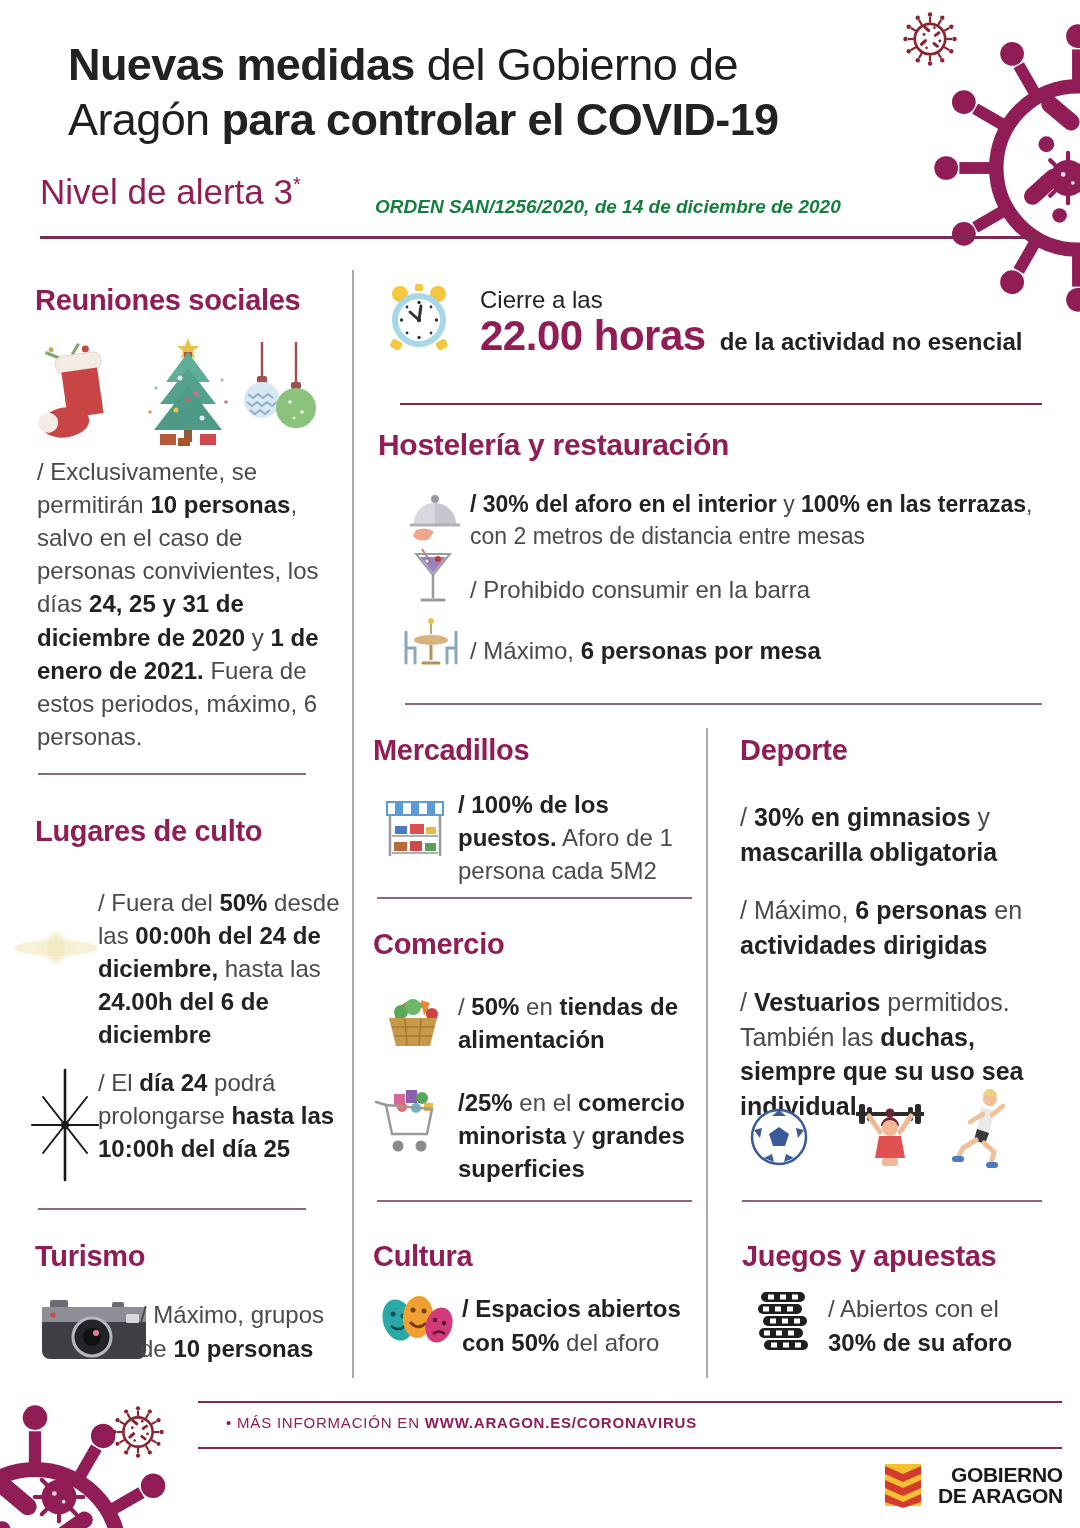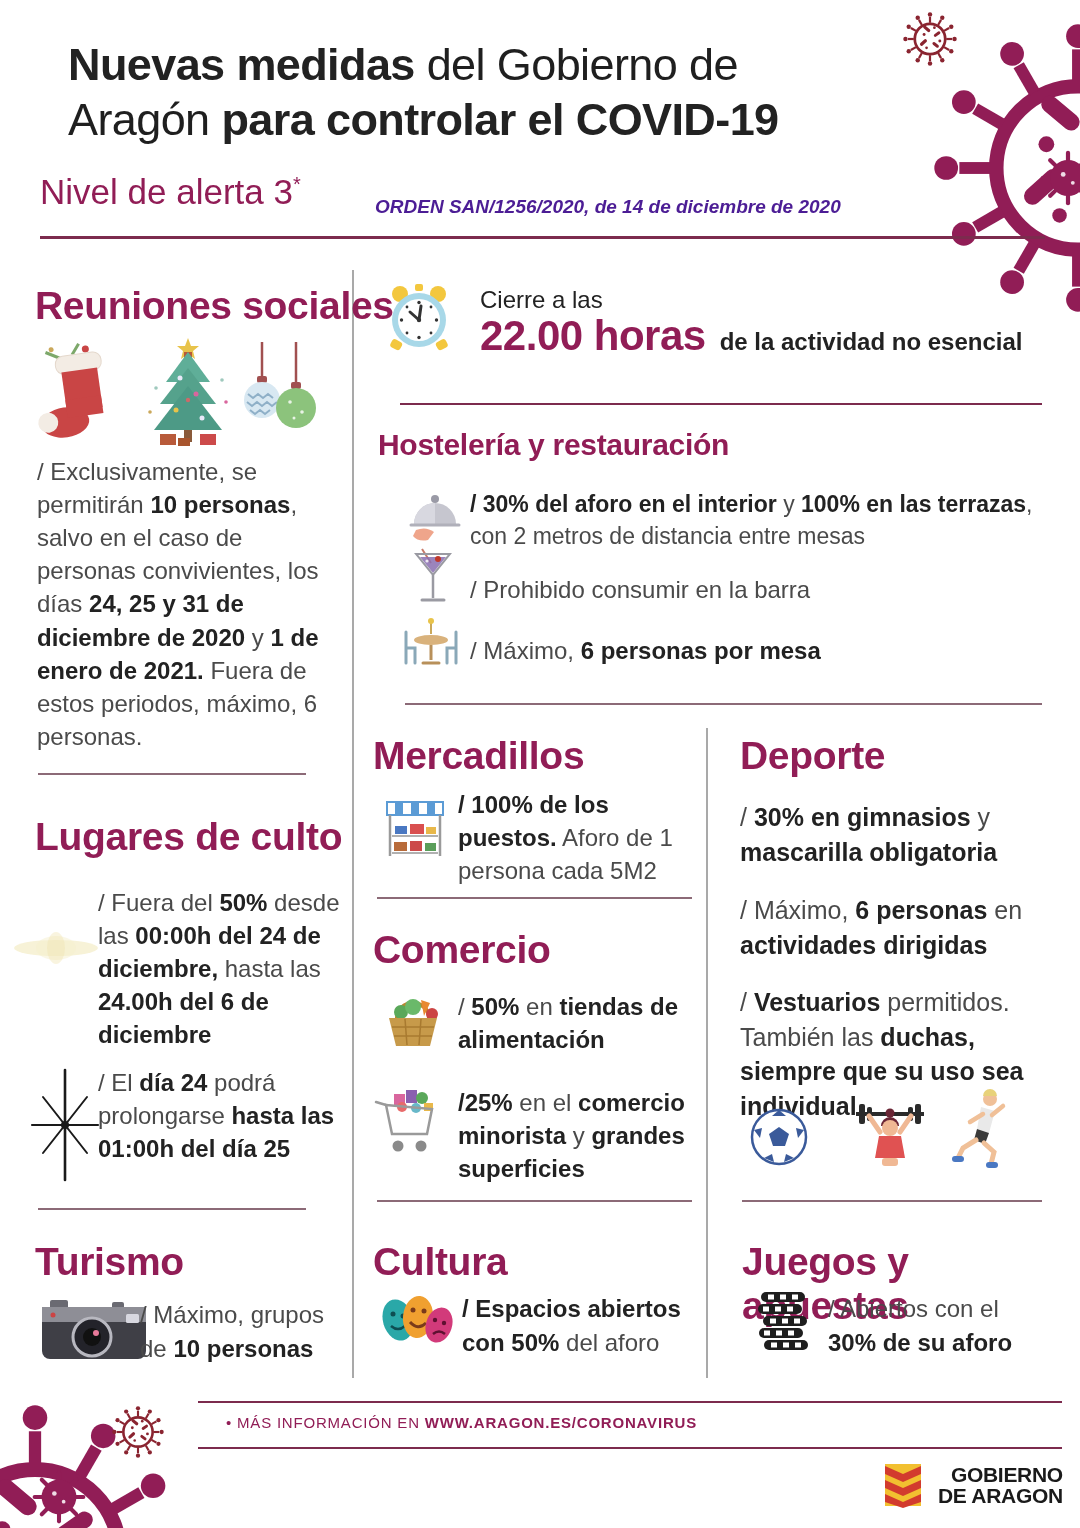--- a/index.html
+++ b/index.html
@@ -18,21 +18,21 @@
     background:#ffffff;overflow:hidden;
     font-family:"Liberation Sans", sans-serif;
   }
   .abs{position:absolute;}
   .rt{color:var(--body);}
   .rt .b{font-weight:700;color:var(--bold);}
   .c-accent{color:var(--accent);}
   .c-dark{color:var(--dark);}
   .title{font-size:45px;line-height:1.22;letter-spacing:-0.6px;font-weight:400;margin-left:28px;}
   .title .b{font-weight:800;}
-  .h-sec{color:var(--accent);font-weight:800;letter-spacing:-0.3px;font-size:39px;}
+  .h-sec{color:var(--accent);font-weight:800;letter-spacing:-0.3px;font-size:29px;}
   .body-txt{font-size:24px;line-height:1.38;}
   .hr{background:var(--rule-soft);height:1.5px;}
   .hr-strong{background:var(--rule);height:3px;}
   .vr{background:var(--divider);width:2px;}
   .footer-info{font-size:15px;letter-spacing:0.8px;color:var(--accent);}
   .footer-info .lnk{font-weight:700;}
   .logo-text{font-size:21px;font-weight:800;line-height:1.02;letter-spacing:-0.3px;color:#1a1a1a;}
   .ico{display:block;}
 </style>
 </head>
@@ -121,21 +121,21 @@
       <use href="#virus-outline"></use>
     </svg>
 
   <div class="abs title rt" style="left:40px;top:38px;width:830px;">
     <div><span class="b c-accent">Nuevas medidas</span><span class="c-dark"> del Gobierno de</span></div>
     <div><span class="c-dark">Aragón </span><span class="b c-accent">para controlar el COVID-19</span></div>
   </div>
   <div class="abs" style="left:40px;top:172px;font-size:35px;color:var(--accent);font-weight:400;">
     <span>Nivel de alerta 3</span><sup style="font-size:20px;">*</sup>
   </div>
-  <div class="abs" style="left:375px;top:196px;font-size:19px;font-style:italic;font-weight:600;color:#4c1d95;">ORDEN SAN/1256/2020, de 14 de diciembre de 2020</div>
+  <div class="abs" style="left:375px;top:196px;font-size:19px;font-style:italic;font-weight:600;color:#15803d;">ORDEN SAN/1256/2020, de 14 de diciembre de 2020</div>
   <div class="abs hr-strong" style="left:40px;top:236px;width:1005px;"></div>
 
   <div class="abs vr" style="left:352px;top:270px;height:1108px;"></div>
   <div class="abs vr" style="left:706px;top:728px;height:650px;width:1.5px;"></div>
 
   <div class="abs h-sec" style="left:35px;top:284px;">Reuniones sociales</div>
 
   <svg class="abs ico" style="left:36px;top:342px;" width="90" height="110" viewBox="0 0 90 110">
     <g transform="rotate(-8 45 55)">
       <line x1="30" y1="14" x2="16" y2="6" stroke="#7da86a" stroke-width="3"></line>
@@ -201,21 +201,21 @@
 
   <svg class="abs ico" style="left:24px;top:1066px;" width="82" height="118" viewBox="0 0 82 118">
     <g stroke="#1a1a1a" stroke-linecap="round">
       <line x1="41" y1="4" x2="41" y2="114" stroke-width="2.6"></line>
       <line x1="8" y1="59" x2="74" y2="59" stroke-width="2.2"></line>
       <line x1="19" y1="31" x2="63" y2="87" stroke-width="2"></line>
       <line x1="63" y1="31" x2="19" y2="87" stroke-width="2"></line>
     </g>
     <circle cx="41" cy="59" r="4" fill="#1a1a1a"></circle>
   </svg>
-  <div class="abs rt body-txt" style="left:98px;top:1066px;width:242px;"><span>/ El </span><span class="b">día 24</span><span> podrá prolongarse </span><span class="b">hasta las 01:00h del día 25</span></div>
+  <div class="abs rt body-txt" style="left:98px;top:1066px;width:242px;"><span>/ El </span><span class="b">día 24</span><span> podrá prolongarse </span><span class="b">hasta las 10:00h del día 25</span></div>
 
   <div class="abs hr" style="left:38px;top:1208px;width:268px;"></div>
 
   <svg class="abs ico" style="left:382px;top:282px;" width="74" height="74" viewBox="0 0 74 74">
     <circle cx="18" cy="12" r="8" fill="#f3c73e"></circle>
       <circle cx="56" cy="12" r="8" fill="#f3c73e"></circle>
     <rect x="33" y="2" width="8" height="7" rx="2" fill="#f3c73e"></rect>
     <rect x="9" y="58" width="11" height="9" rx="3" fill="#f3c73e" transform="rotate(28 14 62)"></rect>
     <rect x="54" y="58" width="11" height="9" rx="3" fill="#f3c73e" transform="rotate(-28 60 62)"></rect>
     <circle cx="37" cy="38" r="27" fill="#a8d8e8"></circle>

